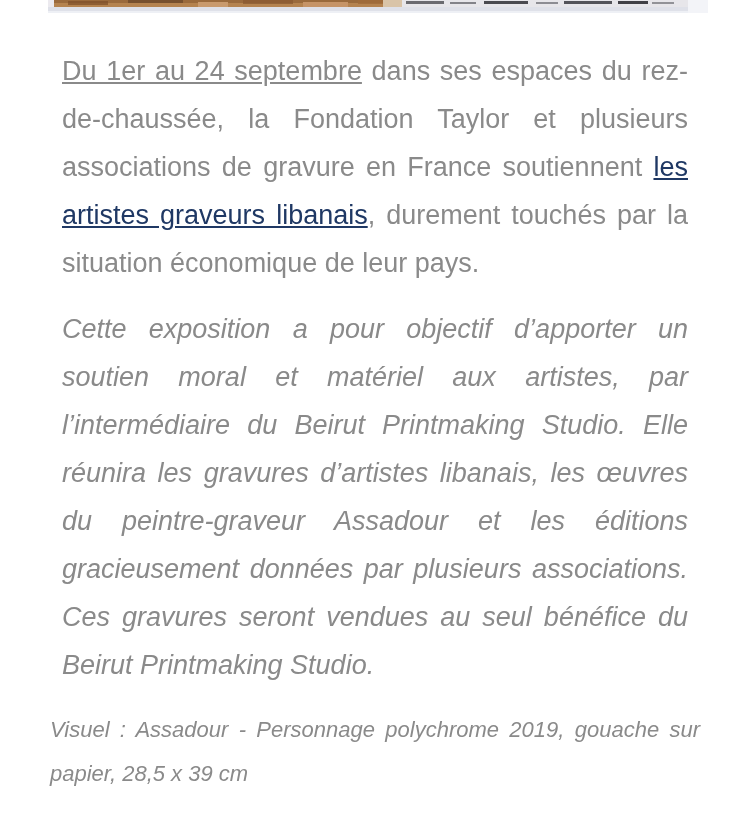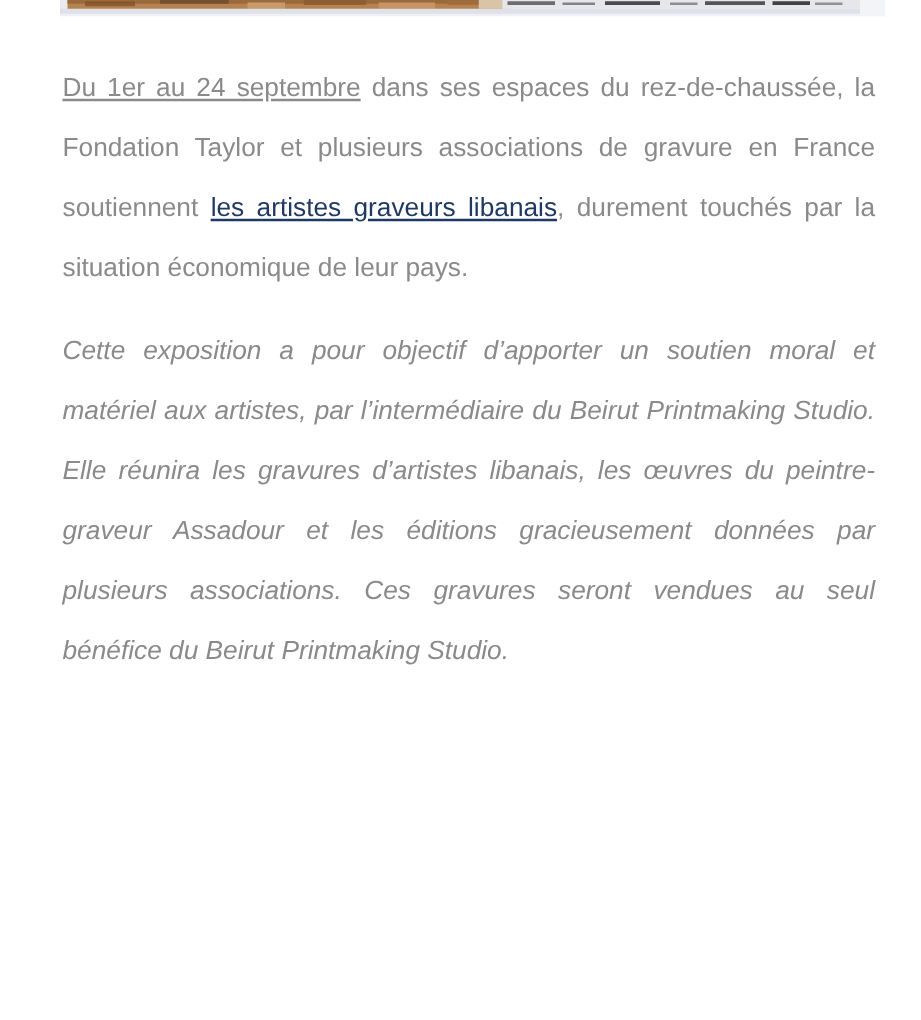--- a/index.html
+++ b/index.html
@@ -23,22 +23,22 @@
   .artwork-strip svg { display: block; }
 
   .content {
     position: absolute;
     left: 50px;
     top: 0;
     width: 650px;
   }
 
   .para {
-    margin: 0;
-    font-size: 21px;
+    margin: 12px;
+    font-size: 27px;
     line-height: 48px;
     color: #8a8a8a;
     text-align: justify;
   }
   .para-1 { margin-top: 47px; }
   .para-2 { margin-top: 18px; font-style: italic; }
 
   .underlined { text-decoration: underline; }
 
   .link {
@@ -94,16 +94,17 @@
   <article class="content">
 
     <p class="para para-1">
       <span class="underlined">Du 1er au 24 septembre</span>
       <span>dans ses espaces du rez-de-chaussée, la Fondation Taylor et plusieurs associations de gravure en France soutiennent</span>
       <a href="#" class="link">les artistes graveurs libanais</a><span>, durement touchés par la situation économique de leur pays.</span>
     </p>
 
     <p class="para para-2">Cette exposition a pour objectif d’apporter un soutien moral et matériel aux artistes, par l’intermédiaire du Beirut Printmaking Studio. Elle réunira les gravures d’artistes libanais, les œuvres du peintre-graveur Assadour et les éditions gracieusement données par plusieurs associations. Ces gravures seront vendues au seul bénéfice du Beirut Printmaking Studio.</p>
 
+    <p class="caption">Visuel : Assadour - Personnage polychrome 2019, gouache sur papier, 28,5 x 39 cm</p>
 
   </article>
 
 </div>
 
 </body></html>

